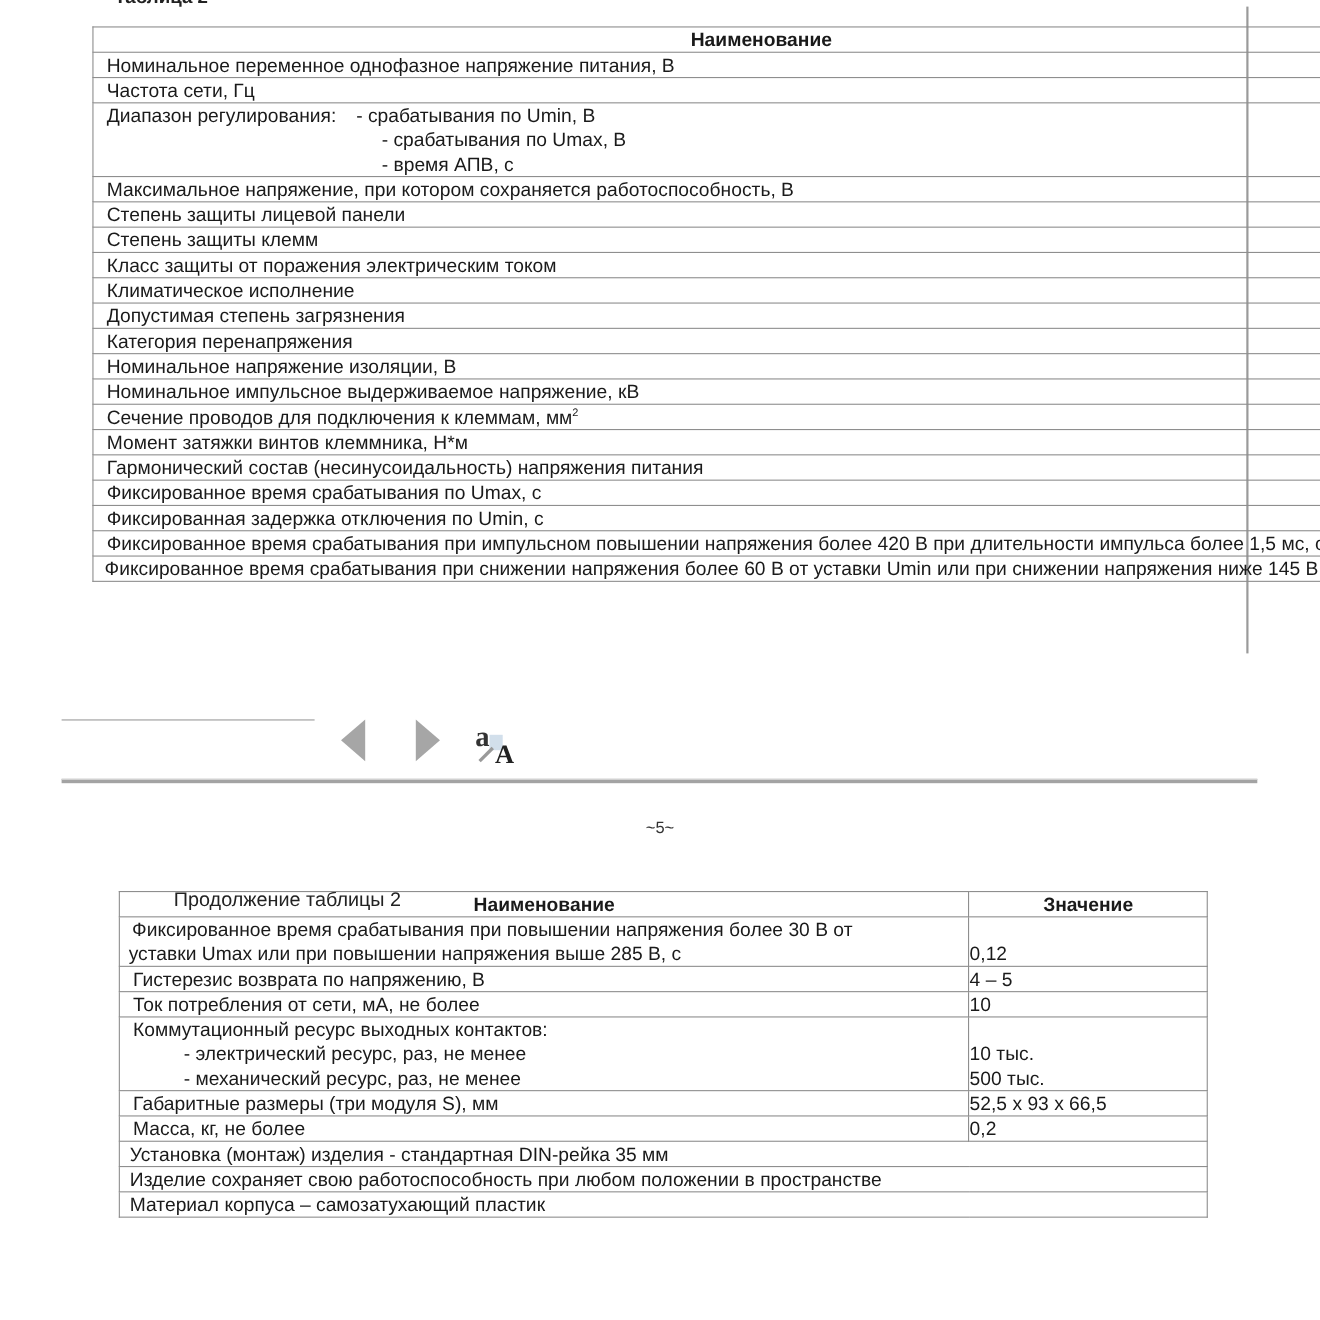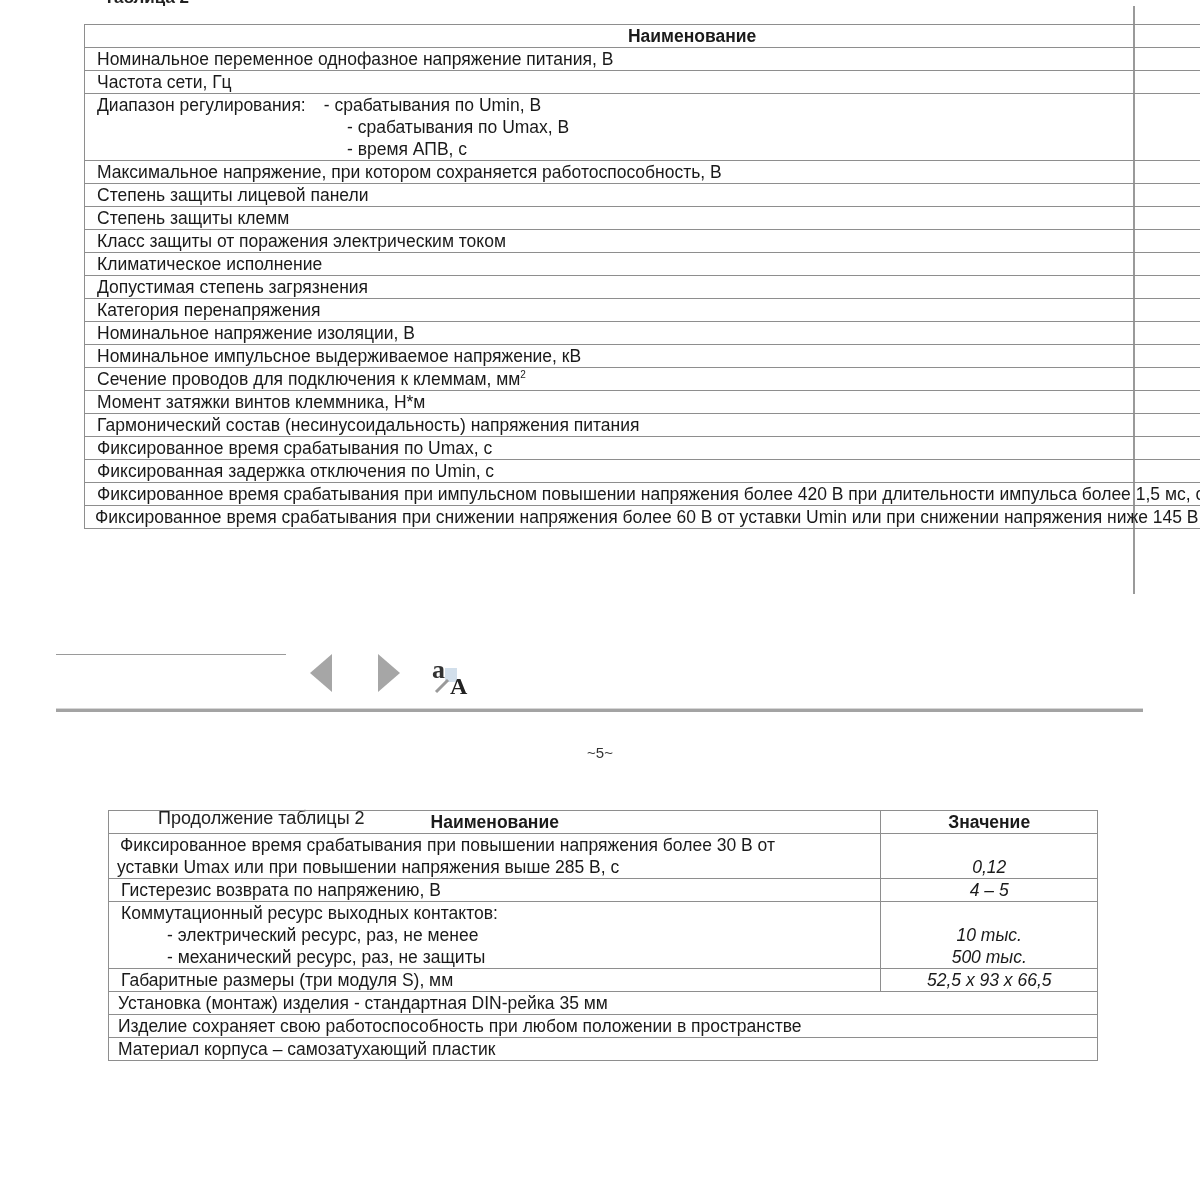--- a/index.html
+++ b/index.html
@@ -3,21 +3,21 @@
 <meta charset="utf-8">
 <style>
   html, body { margin: 0; padding: 0; background: #ffffff; }
   body { width: 1200px; height: 1200px; position: relative; overflow: hidden;
          font-family: "Liberation Sans", sans-serif; color: #1a1a1a; }
   .caption-top { position: absolute; left: 104px; top: -12px; font-size: 17px; font-weight: bold; color: #222; }
   .page-edge { position: absolute; left: 1133px; top: 6px; width: 2px; height: 588px; background: #9a9a9a; }
   table.spec { position: absolute; border-collapse: collapse; font-size: 17.5px; line-height: 22px; }
   table.spec td, table.spec th { border: 1.5px solid #8e8e8e; padding: 0 0 0 12px; vertical-align: top; white-space: nowrap; }
   table.spec th { font-weight: bold; text-align: center; padding: 0; }
-  table.spec td.val { text-align: center; padding: 0; vertical-align: bottom; font-style: italic; }
+  table.spec td.val { text-align: left; padding: 0; vertical-align: bottom; }
   #t1 { left: 84px; top: 24px; width: 992px; }
   #t1 col.c1 { width: 773px; }
   #t2 { left: 108px; top: 810px; width: 990px; }
   #t2 col.c1 { width: 773px; }
   #t2 col.c2 { width: 217px; }
   .multi-line { display: block; }
   .sub-indent { padding-left: 250px; display: block; }
   .sub-indent2 { padding-left: 46px; display: block; }
   .justify { white-space: normal; text-align: justify; text-align-last: left; padding-right: 12px !important; }
   .nav-line { position: absolute; left: 56px; top: 654px; width: 230px; height: 1px; background: #9a9a9a; }
@@ -168,35 +168,43 @@
       <span class="multi-line" style="padding-left:3px">Фиксированное время срабатывания при повышении напряжения более 30 В от</span>
       <span class="multi-line">уставки Umax или при повышении напряжения выше 285 В, с</span>
     </td>
     <td class="val">0,12</td>
   </tr>
   <tr>
     <td>Гистерезис возврата по напряжению, В</td>
     <td class="val">4 – 5</td>
   </tr>
   <tr>
+    <td>Ток потребления от сети, мА, не более</td>
+    <td class="val">10</td>
+  </tr>
+  <tr>
     <td>
       <span class="multi-line">Коммутационный ресурс выходных контактов:</span>
       <span class="sub-indent2">- электрический  ресурс, раз, не менее</span>
-      <span class="sub-indent2">- механический  ресурс, раз, не защиты</span>
+      <span class="sub-indent2">- механический  ресурс, раз, не менее</span>
     </td>
     <td class="val">
       <span class="multi-line">10 тыс.</span>
       <span class="multi-line">500 тыс.</span>
     </td>
   </tr>
   <tr>
     <td>Габаритные размеры (три модуля S), мм</td>
     <td class="val">52,5 x 93 x 66,5</td>
   </tr>
   <tr>
+    <td>Масса, кг, не более</td>
+    <td class="val">0,2</td>
+  </tr>
+  <tr>
     <td colspan="2" style="padding-left:9px">Установка (монтаж) изделия - стандартная DIN-рейка 35 мм</td>
   </tr>
   <tr>
     <td colspan="2" style="padding-left:9px">Изделие сохраняет свою работоспособность при любом положении в пространстве</td>
   </tr>
   <tr>
     <td colspan="2" style="padding-left:9px">Материал корпуса – самозатухающий пластик</td>
   </tr>
 </tbody>
   </table>

